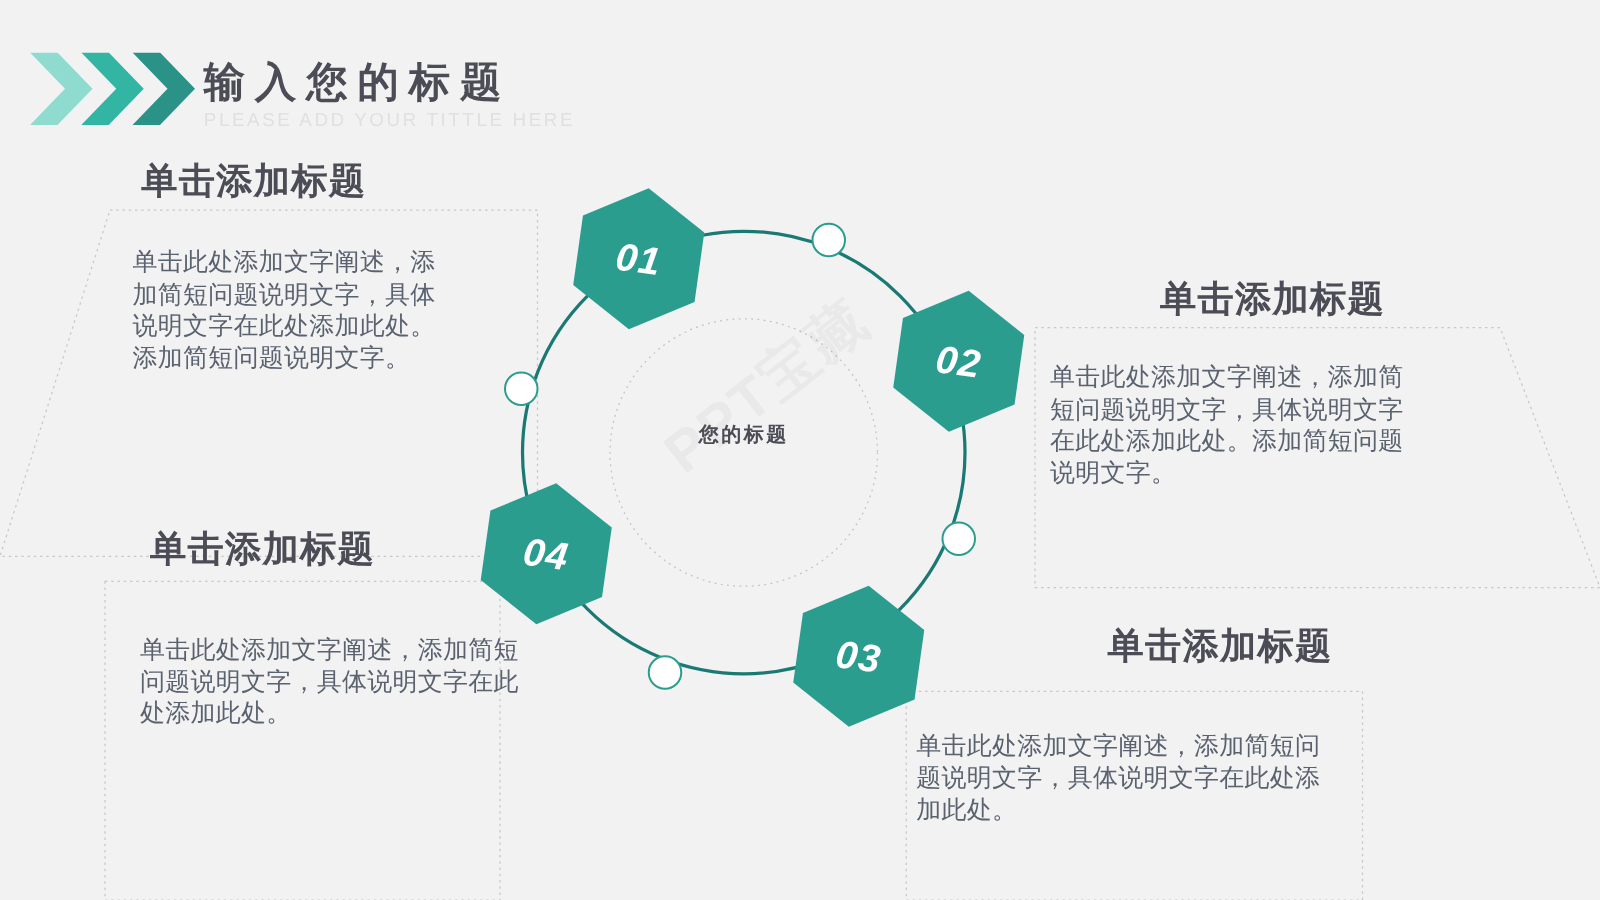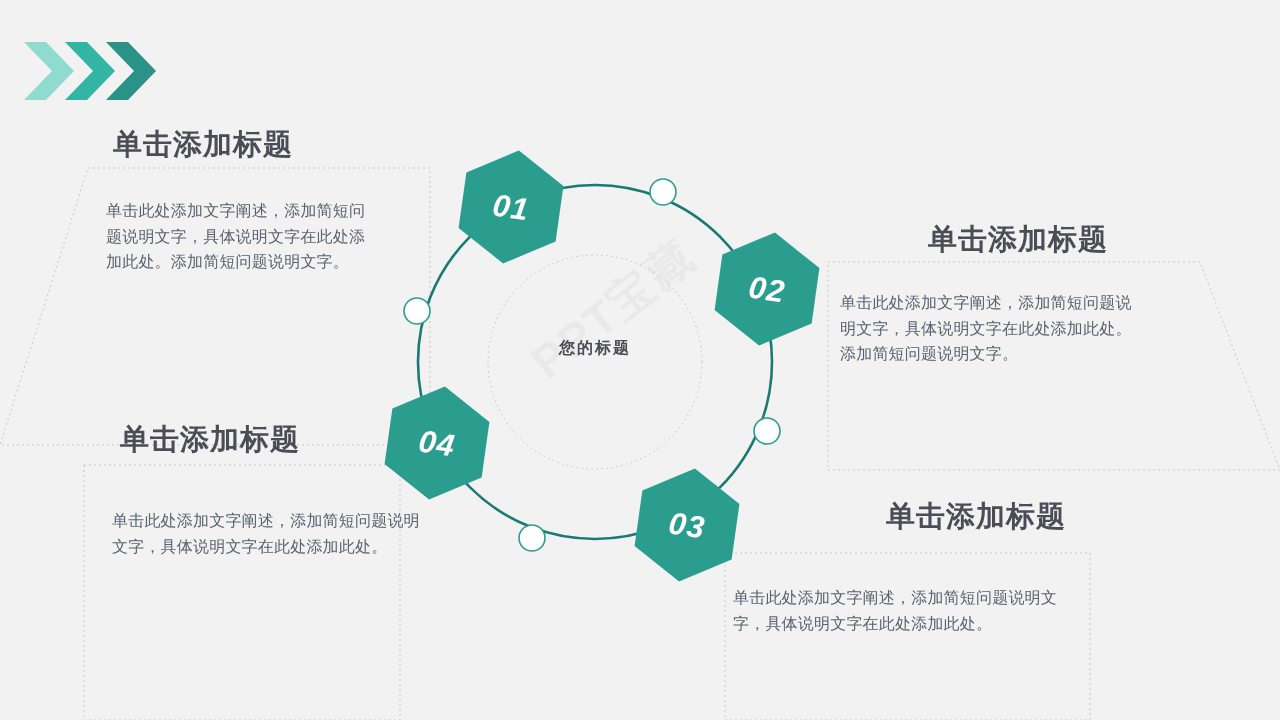--- a/index.html
+++ b/index.html
@@ -71,21 +71,21 @@
     white-space: nowrap;
   }
   #heading-01 { left: 113px; top: 125px; }
   #heading-02 { left: 928px; top: 220px; }
   #heading-04 { left: 120px; top: 420px; }
   #heading-03 { left: 886px; top: 497px; }
 
   
   .sec-body {
     position: absolute;
-    font-size: 16px;
+    font-size: 20px;
     color: #5a6270;
     line-height: 25.5px;
     letter-spacing: 0.2px;
   }
   #body-01 { left: 106px; top: 198px; width: 262px; }
   #body-02 { left: 840px; top: 290px; width: 292px; }
   #body-04 { left: 112px; top: 508px; width: 320px; }
   #body-03 { left: 733px; top: 585px; width: 340px; }
 
   
@@ -147,20 +147,24 @@
   </svg>
 
   <div id="header">
 
     <svg id="chevrons" width="134" height="58" viewBox="0 0 134 58">
       <polygon points="0,0 22,0 50,29 22,58 0,58 28,29" fill="#8fdbd0"></polygon>
       <polygon points="41,0 63,0 91,29 63,58 41,58 69,29" fill="#32b6a3"></polygon>
       <polygon points="82,0 104,0 132,29 104,58 82,58 110,29" fill="#2a9287"></polygon>
     </svg>
 
+    <div id="title-block">
+      <div id="main-title" style="color: rgb(76, 76, 86);">输入您的标题</div>
+      <div id="sub-title" style="color: rgb(224, 224, 224);">PLEASE ADD YOUR TITTLE HERE</div>
+    </div>
   </div>
 
   <svg id="diagram" viewBox="0 0 1280 720">
 
     <circle cx="595" cy="362" r="177" fill="none" stroke="#1a7a73" stroke-width="2.6"></circle>
 
     <circle cx="595" cy="362" r="107" fill="none" stroke="#c2c2c2" stroke-width="1" stroke-dasharray="1.5 3.5"></circle>
 
     <circle cx="663" cy="192" r="13" fill="#ffffff" stroke="#2a9d8f" stroke-width="1.6"></circle>
     <circle cx="417" cy="311" r="13" fill="#ffffff" stroke="#2a9d8f" stroke-width="1.6"></circle>

